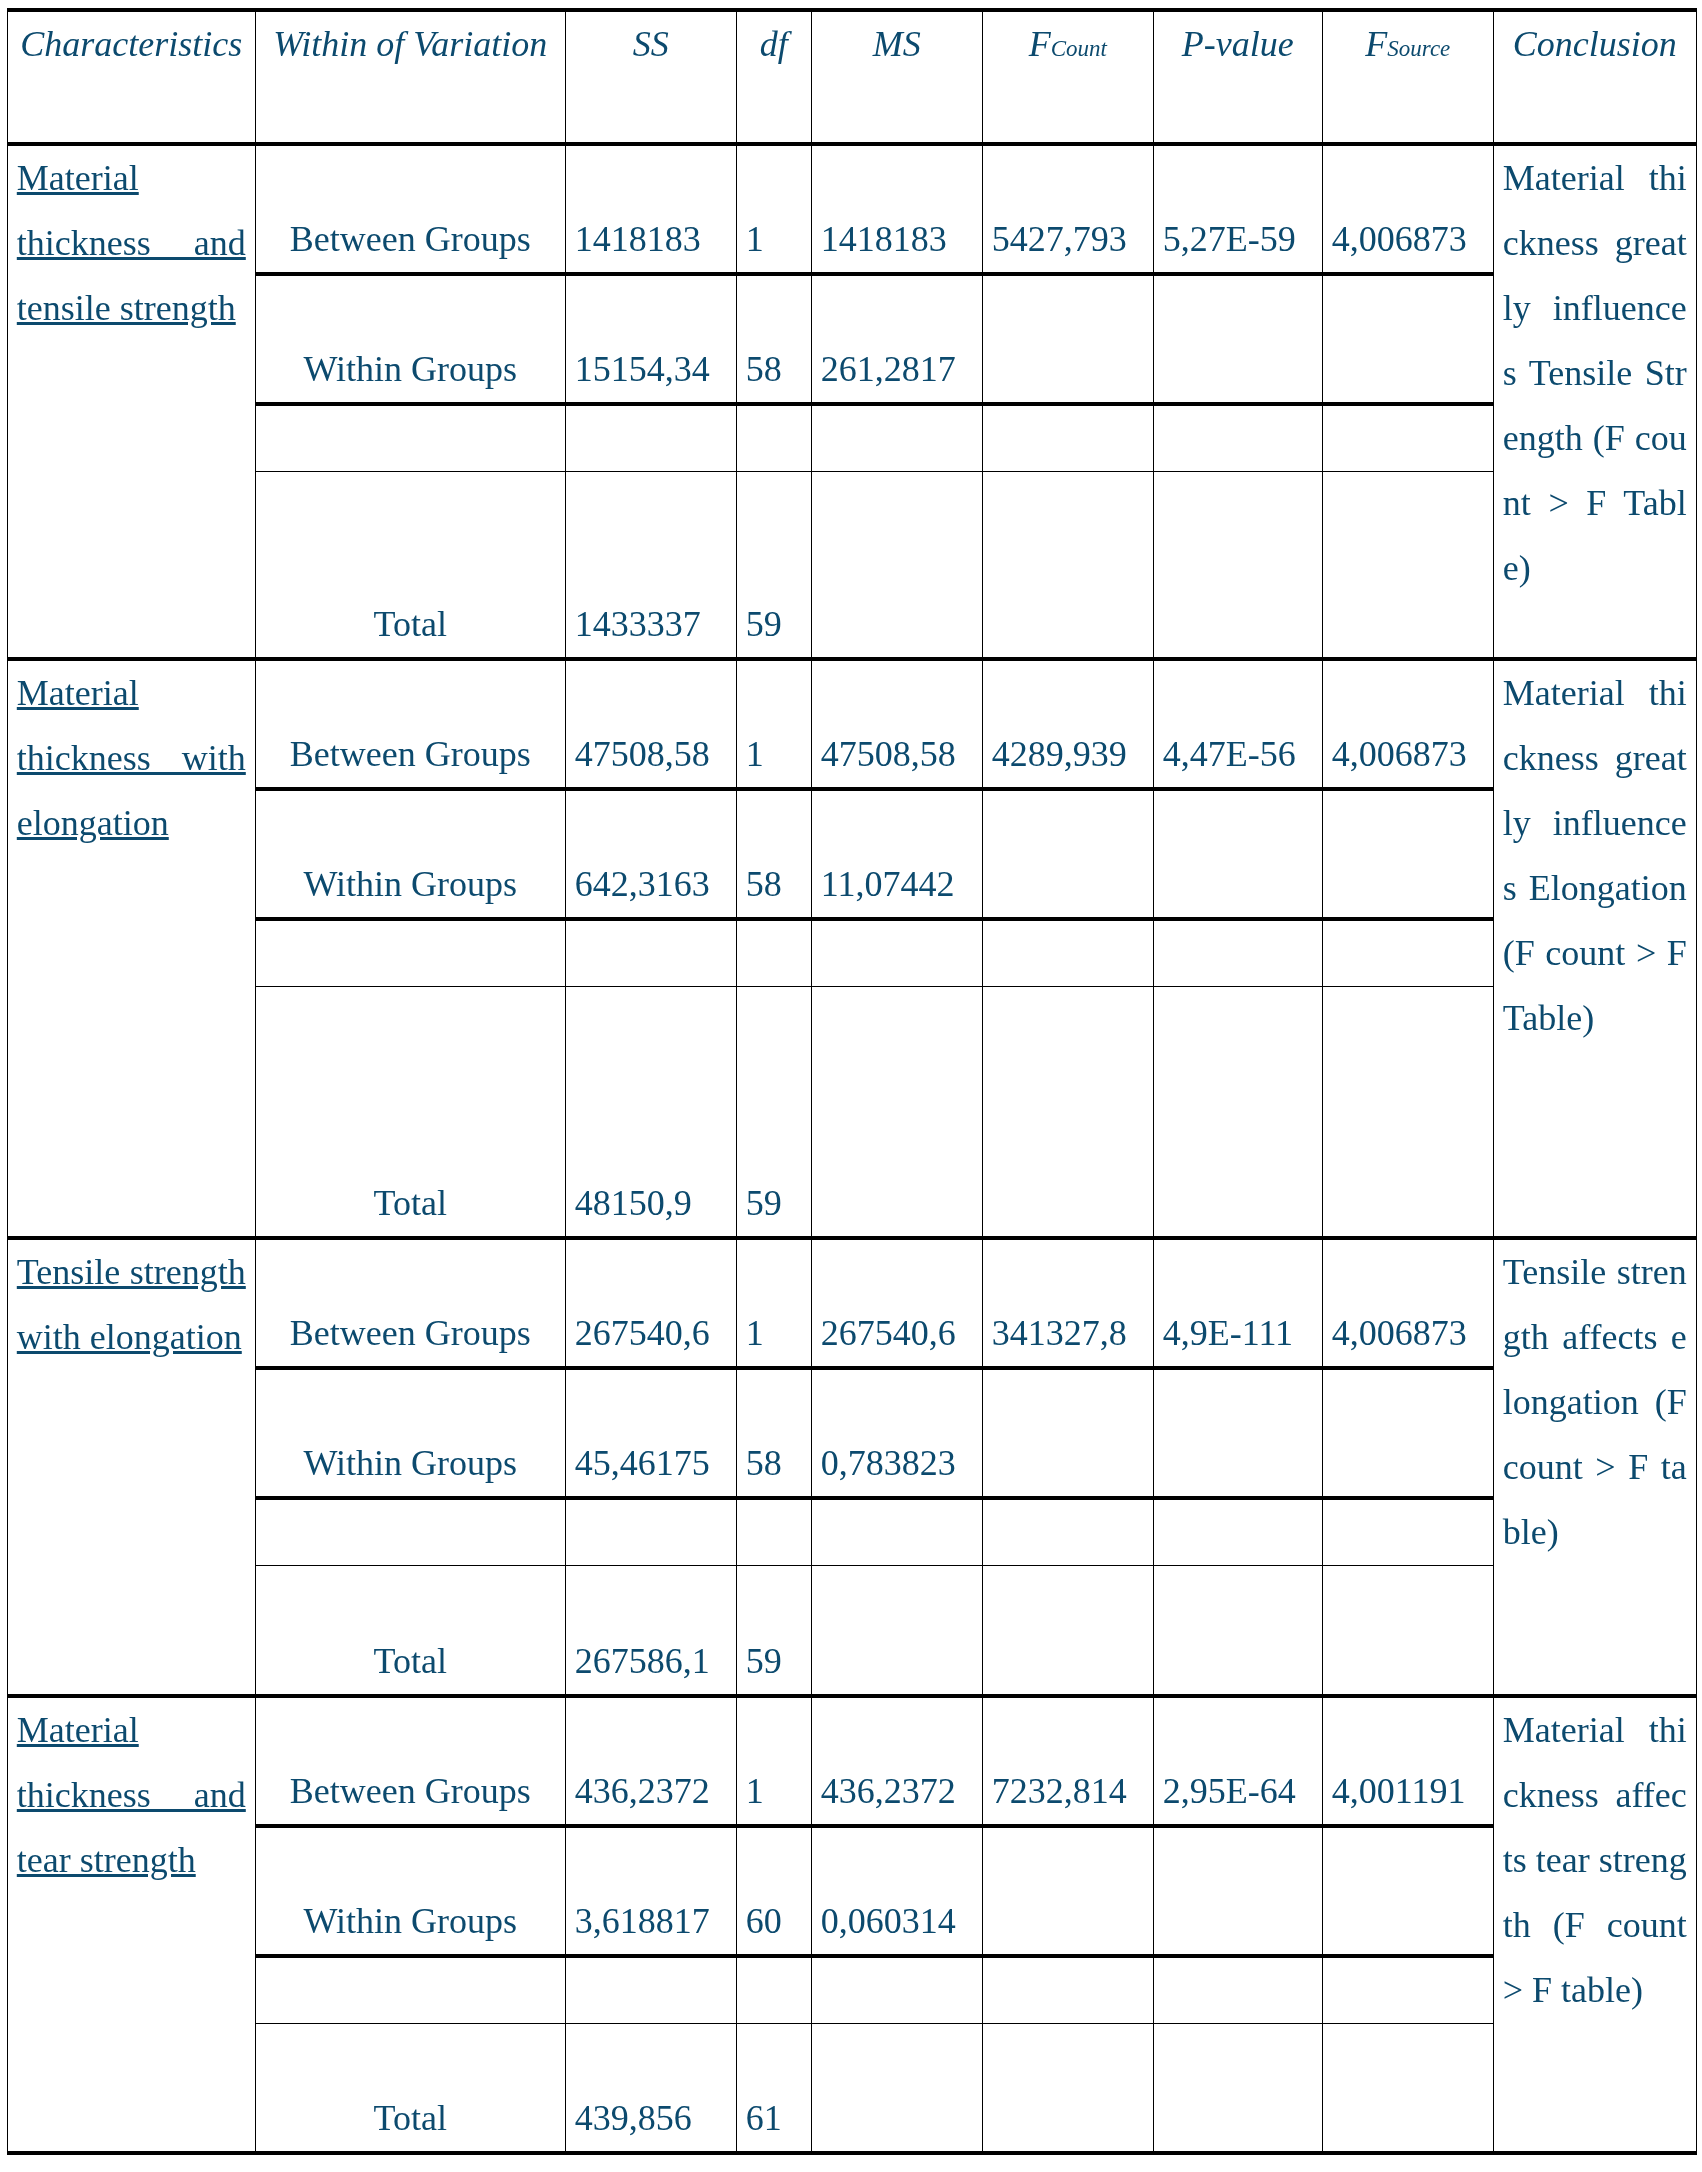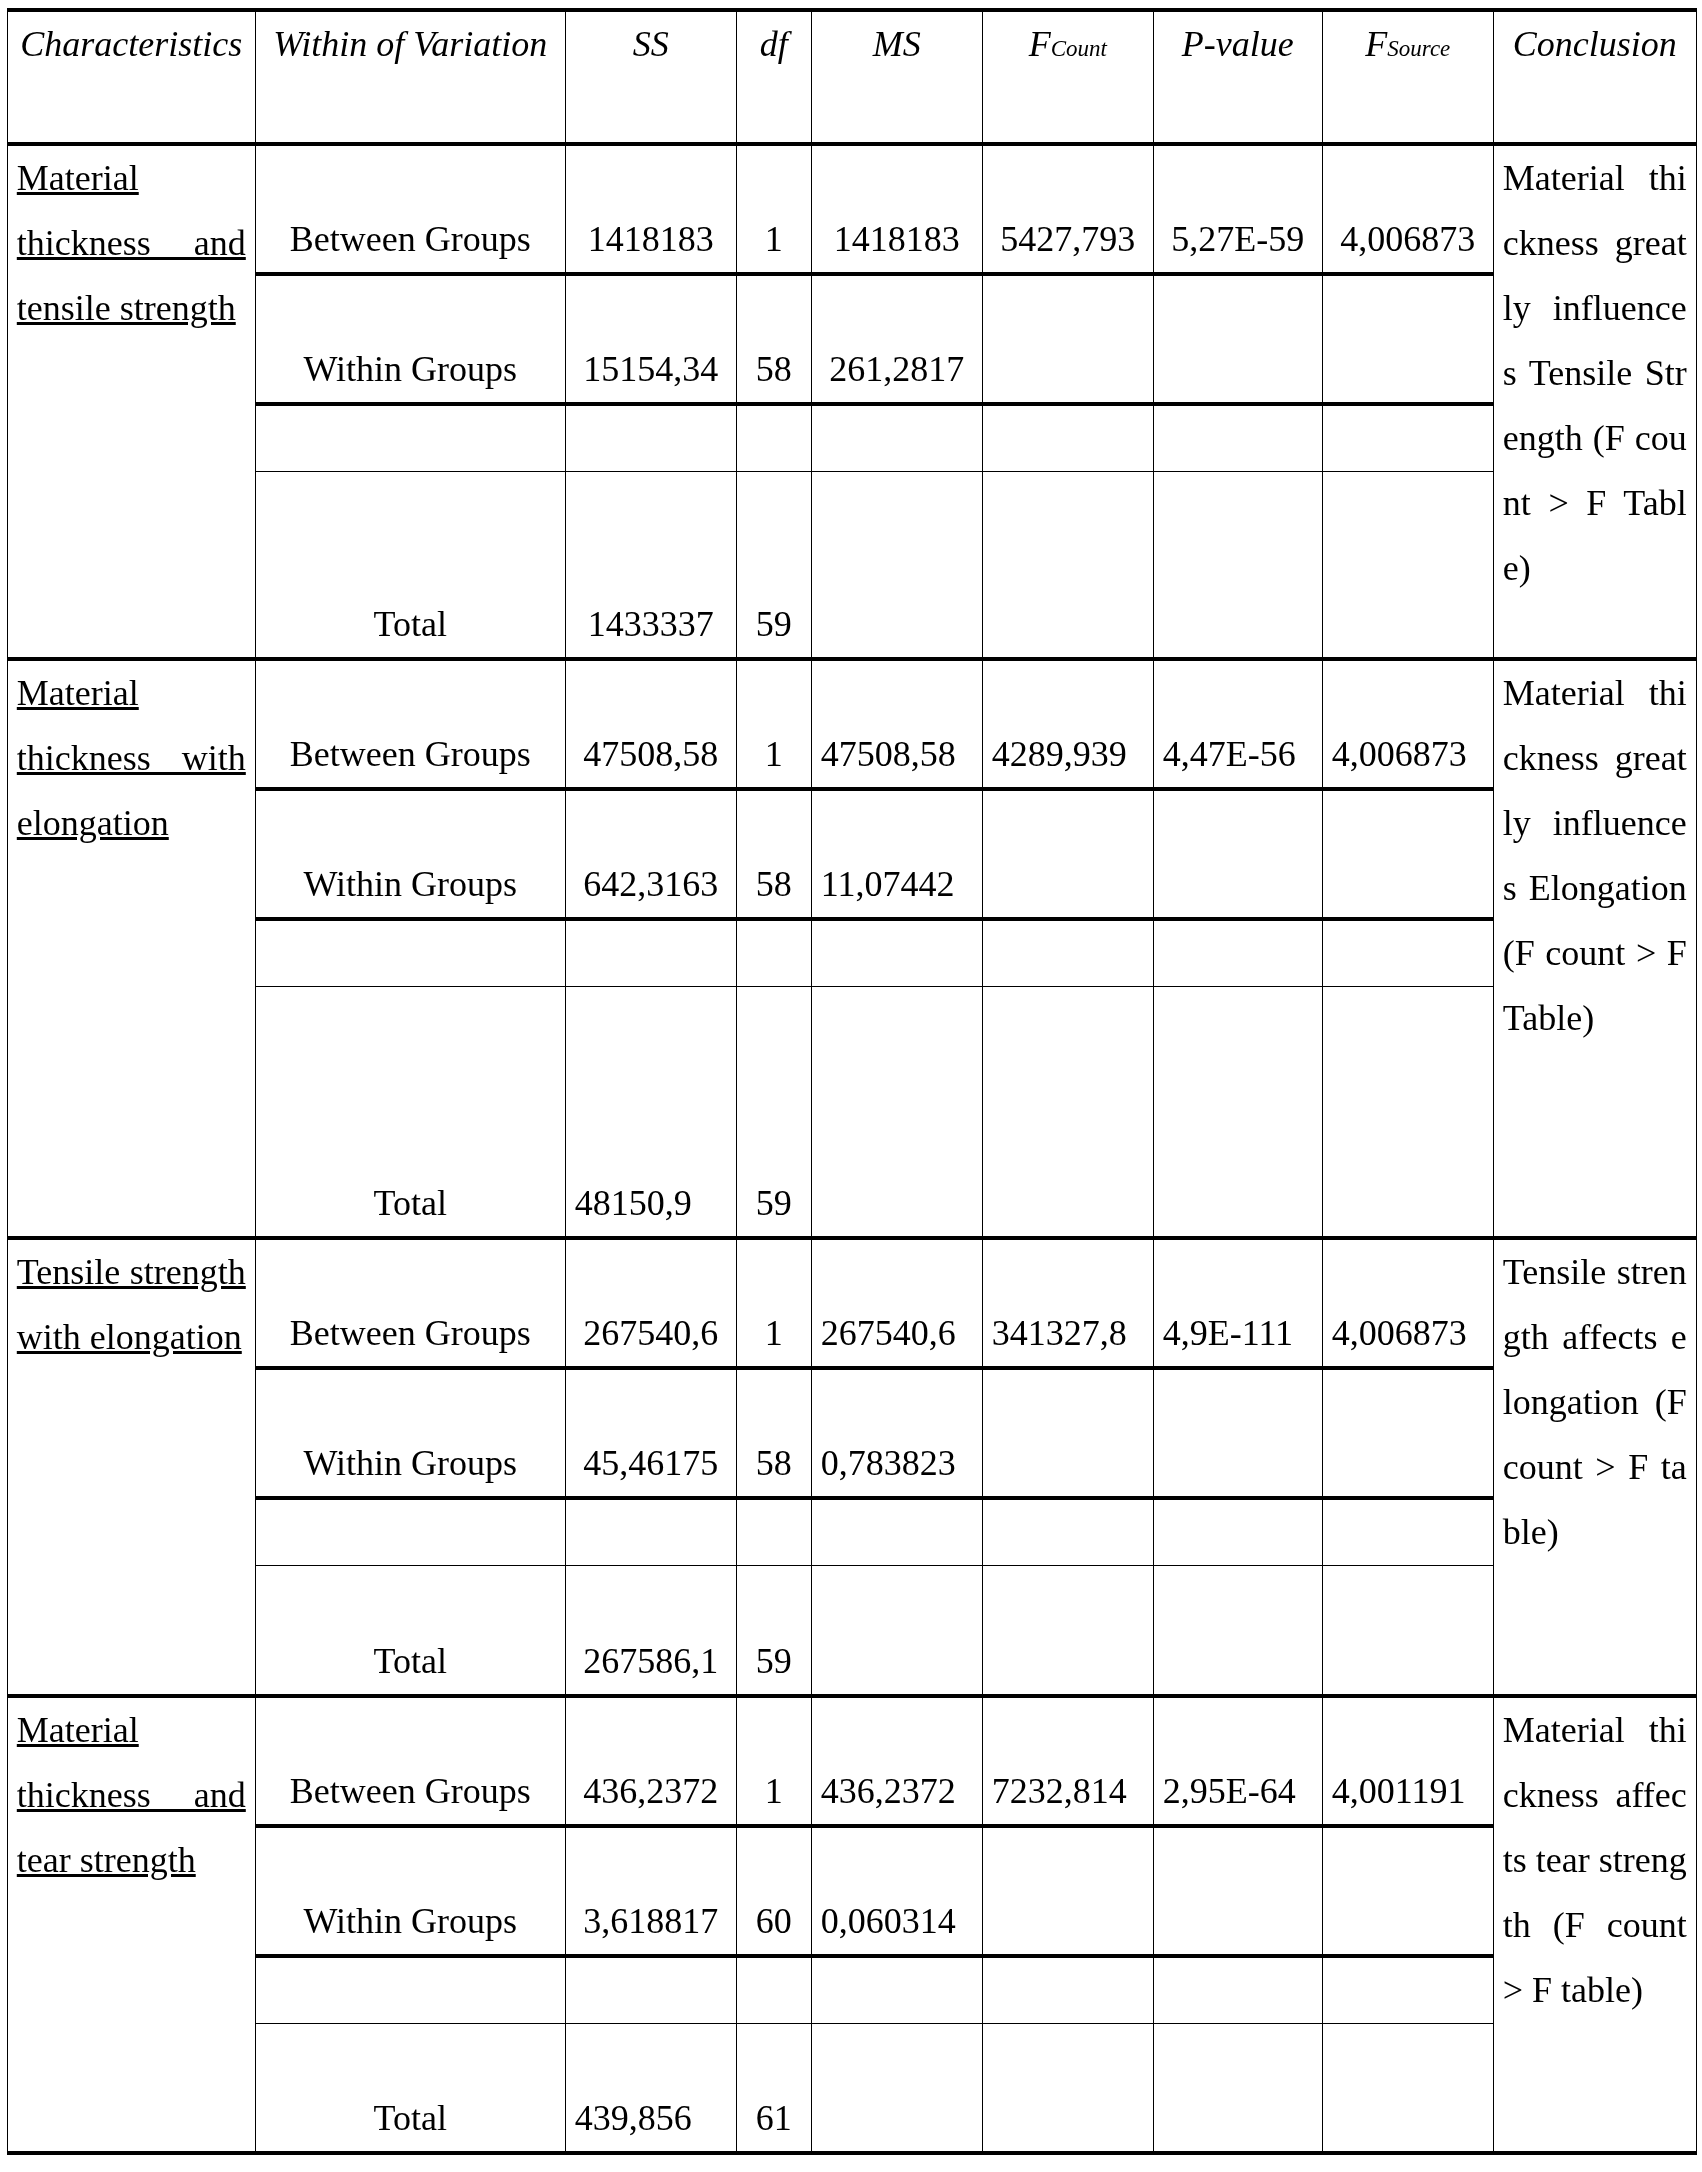--- a/index.html
+++ b/index.html
@@ -1,24 +1,24 @@
 <!DOCTYPE html>
 <html style="font-size:7.3px"><head>
 <meta charset="utf-8">
 <style>
   html, body { margin:0; padding:0; background:#ffffff; }
   body { width:1703px; height:2172px; overflow:hidden; }
   .wrap { position:absolute; left:6.8px; top:8.2px; width:1689px; }
   table { border-collapse:collapse; width:1689px; table-layout:fixed;
-          font-family:"Liberation Serif","DejaVu Serif",serif; font-size:36px; line-height:65px; color:#000000; }
+          font-family:"Liberation Serif","DejaVu Serif",serif; font-size:36px; line-height:65px; color:#0c4a6e; }
   th, td { border:1.4px solid #000; padding:0 9px; vertical-align:bottom; }
   thead tr { border-top:4.1px solid #000; border-bottom:4.1px solid #000; }
   th { font-style:italic; font-weight:normal; text-align:center; height:130px; vertical-align:top; }
   th sub { font-size:23px; vertical-align:baseline; }
-  .num { text-align:center; word-break:break-all; }
+  .num { text-align:left; word-break:break-all; }
   .numl { text-align:left; word-break:break-all; }
   .char { text-align:justify; vertical-align:top;text-decoration:underline; }
   .concl { text-align:justify; vertical-align:top; word-break:break-all; }
   tr.sep-thick { border-top:4.1px solid #000; }
   tr.block-end { border-bottom:4.1px solid #000; }
   tr.spacer td { height:65px; }
   .src { text-align:center; }
 </style>
 </head>
 <body>

